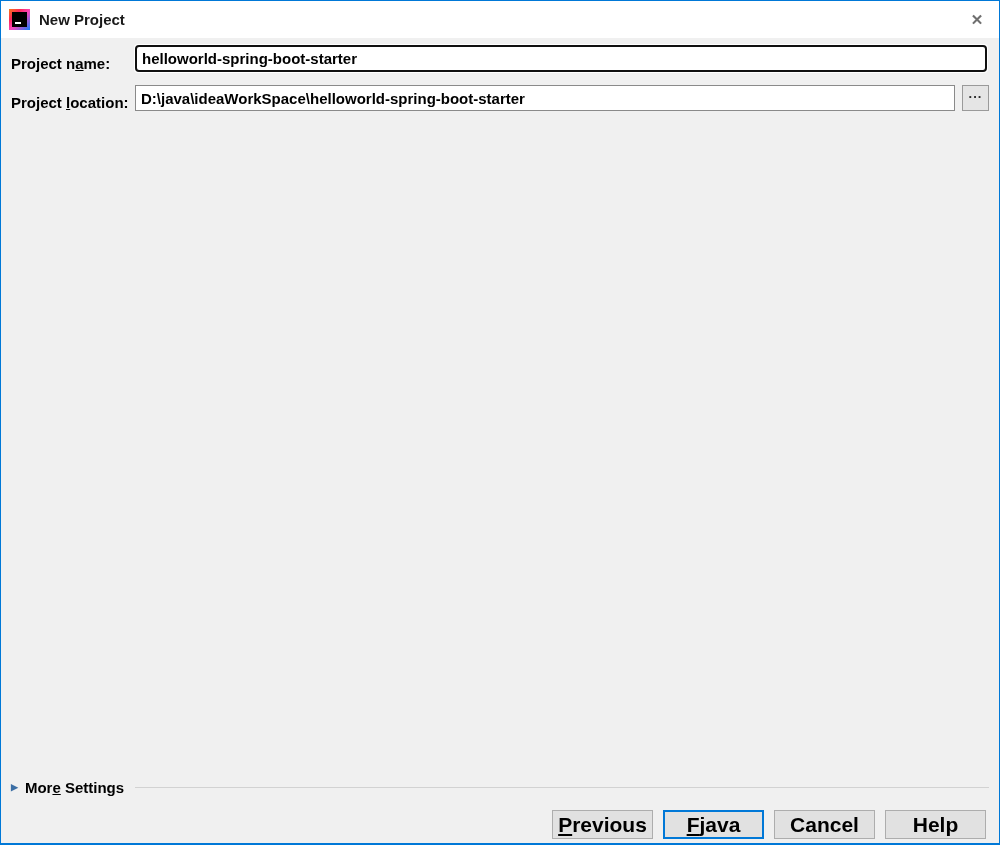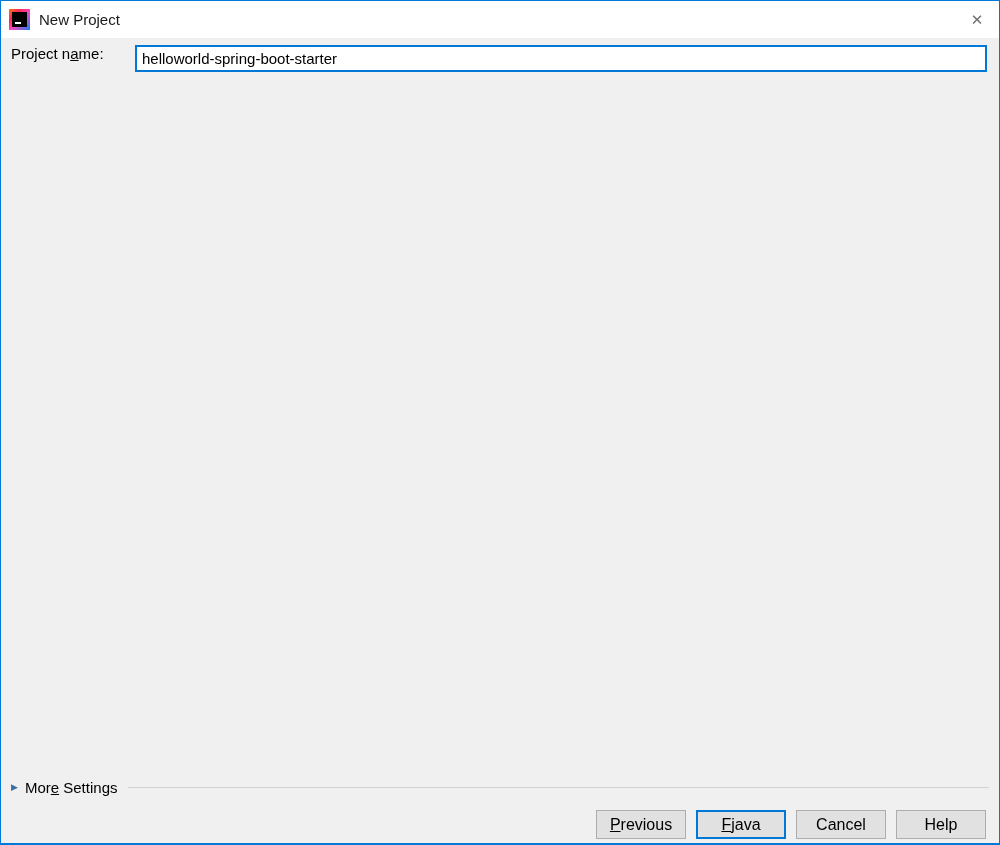--- a/index.html
+++ b/index.html
@@ -1,15 +1,15 @@
 <!DOCTYPE html>
 <html><head>
 <meta charset="utf-8">
 <style>
-  * { box-sizing: border-box; }
+  * { box-sizing: border-box; font-weight: bold; }
   html, body { margin: 0; padding: 0; background: #ffffff; }
   body { font-family: "Liberation Sans", sans-serif; }
 
   .window {
     position: relative;
     width: 1000px;
     height: 845px;
     background: #f0f0f0;
     border: 1px solid #0078d7;
     border-bottom-width: 2px;
@@ -61,21 +61,21 @@
     border: none;
     background: transparent;
     font-family: inherit;
   }
 
   
   .form-row {
     position: absolute;
     left: 10px;
     display: flex;
-    align-items: flex-start;
+    align-items: flex-end;
   }
   .row-name { top: 44px; right: 12px; height: 27px; }
   .row-location { top: 84px; right: 10px; height: 26px; }
   .field-label {
     flex: none;
     width: 124px;
     font-size: 15px;
     color: #000000;
   }
   .mn { text-decoration: underline; }
@@ -134,25 +134,25 @@
 
   
   .button-bar {
     position: absolute;
     right: 13px;
     top: 809px;
     display: flex;
     gap: 10px;
   }
   .btn {
-    width: 90px;
+    width: 101px;
     height: 29px;
     background: #e1e1e1;
     border: 1px solid #adadad;
-    font-size: 16px;
+    font-size: 21px;
     color: #000000;
     font-family: "Liberation Sans", sans-serif;
     display: flex;
     align-items: center;
     justify-content: center;
     cursor: default;
   }
   .btn.default-btn { border: 2px solid #0078d7; }
 </style>
 </head>
@@ -166,20 +166,25 @@
       </span>
     <span class="title-text">New Project</span>
     <button class="close-btn">✕</button>
   </div>
 
   <div class="form-row row-name">
     <span class="field-label"><span>Project n</span><span class="mn">a</span><span>me:</span></span>
     <input class="text-field focused" type="text" autofocus="" value="helloworld-spring-boot-starter" style="">
   </div>
 
+  <div class="form-row row-location">
+    <span class="field-label"><span>Project </span><span class="mn">l</span><span>ocation:</span></span>
+    <input class="text-field" type="text" value="D:\java\ideaWorkSpace\helloworld-spring-boot-starter" style="">
+    <button class="browse-btn">...</button>
+  </div>
 
   <div class="more-row">
     <span class="expander-icon">▶</span>
     <span><span>Mor</span><span class="mn">e</span><span> Settings</span></span>
     <span class="more-divider"></span>
   </div>
 
   <div class="button-bar">
     <button class="btn">
         <span><span class="mn">P</span><span>revious</span></span>

